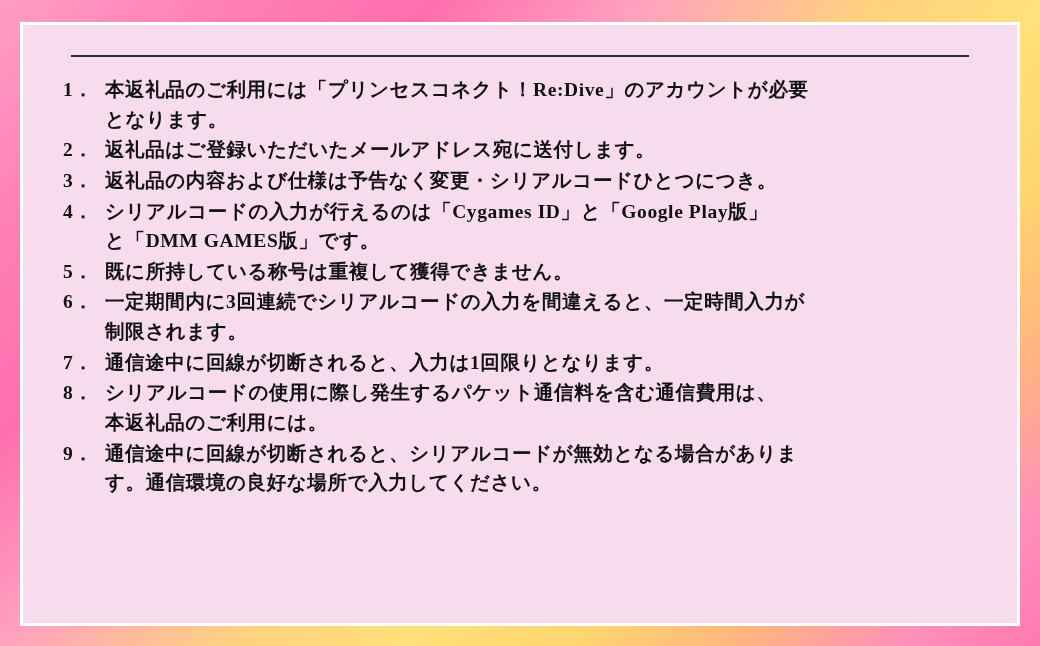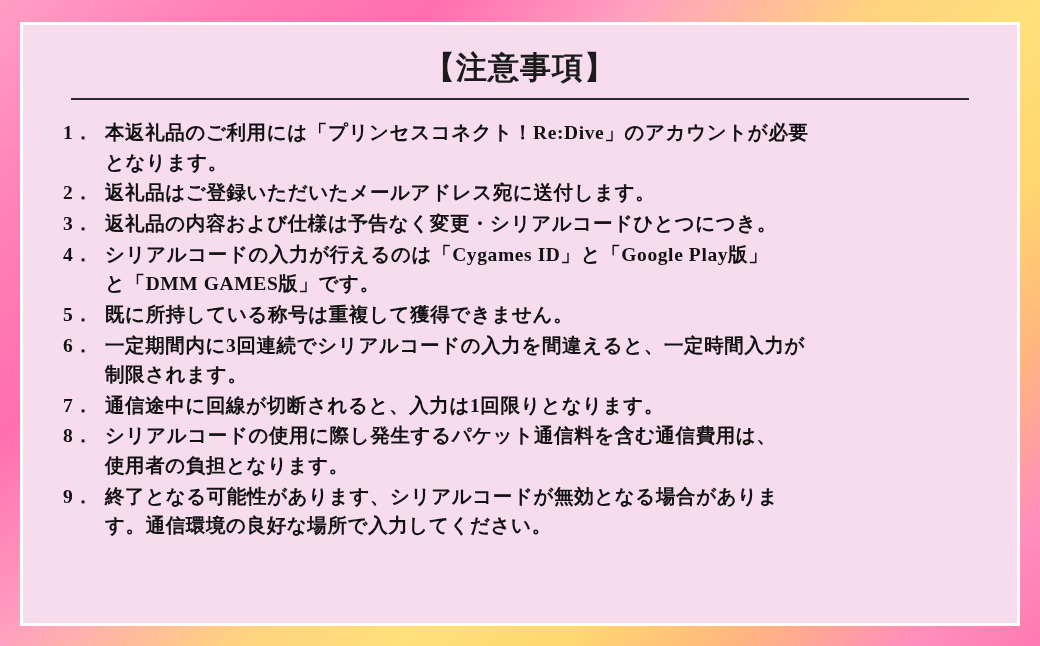--- a/index.html
+++ b/index.html
@@ -103,21 +103,20 @@
   .note-text {
     padding-left: 0;
   }
 </style>
 </head>
 <body>
 
 <div class="frame">
   <div class="panel">
 
-    <h1 class="doc-title">【注意事項】</h1>
 
     <div class="title-rule"></div>
 
     <ul class="notes-list">
 
       <li class="note-item">
         <span class="note-num">1．</span>
         <span class="note-text">本返礼品のご利用には「プリンセスコネクト！Re:Dive」のアカウントが必要
 となります。</span>
       </li>
@@ -150,24 +149,24 @@
       </li>
 
       <li class="note-item">
         <span class="note-num">7．</span>
         <span class="note-text">通信途中に回線が切断されると、入力は1回限りとなります。</span>
       </li>
 
       <li class="note-item">
         <span class="note-num">8．</span>
         <span class="note-text">シリアルコードの使用に際し発生するパケット通信料を含む通信費用は、
-使用者の負担となります。</span>
+本返礼品のご利用には。</span>
       </li>
 
       <li class="note-item">
         <span class="note-num">9．</span>
-        <span class="note-text">終了となる可能性があります、シリアルコードが無効となる場合がありま
+        <span class="note-text">通信途中に回線が切断されると、シリアルコードが無効となる場合がありま
 す。通信環境の良好な場所で入力してください。</span>
       </li>
 
     </ul>
   </div>
 </div>
 
 </body></html>

